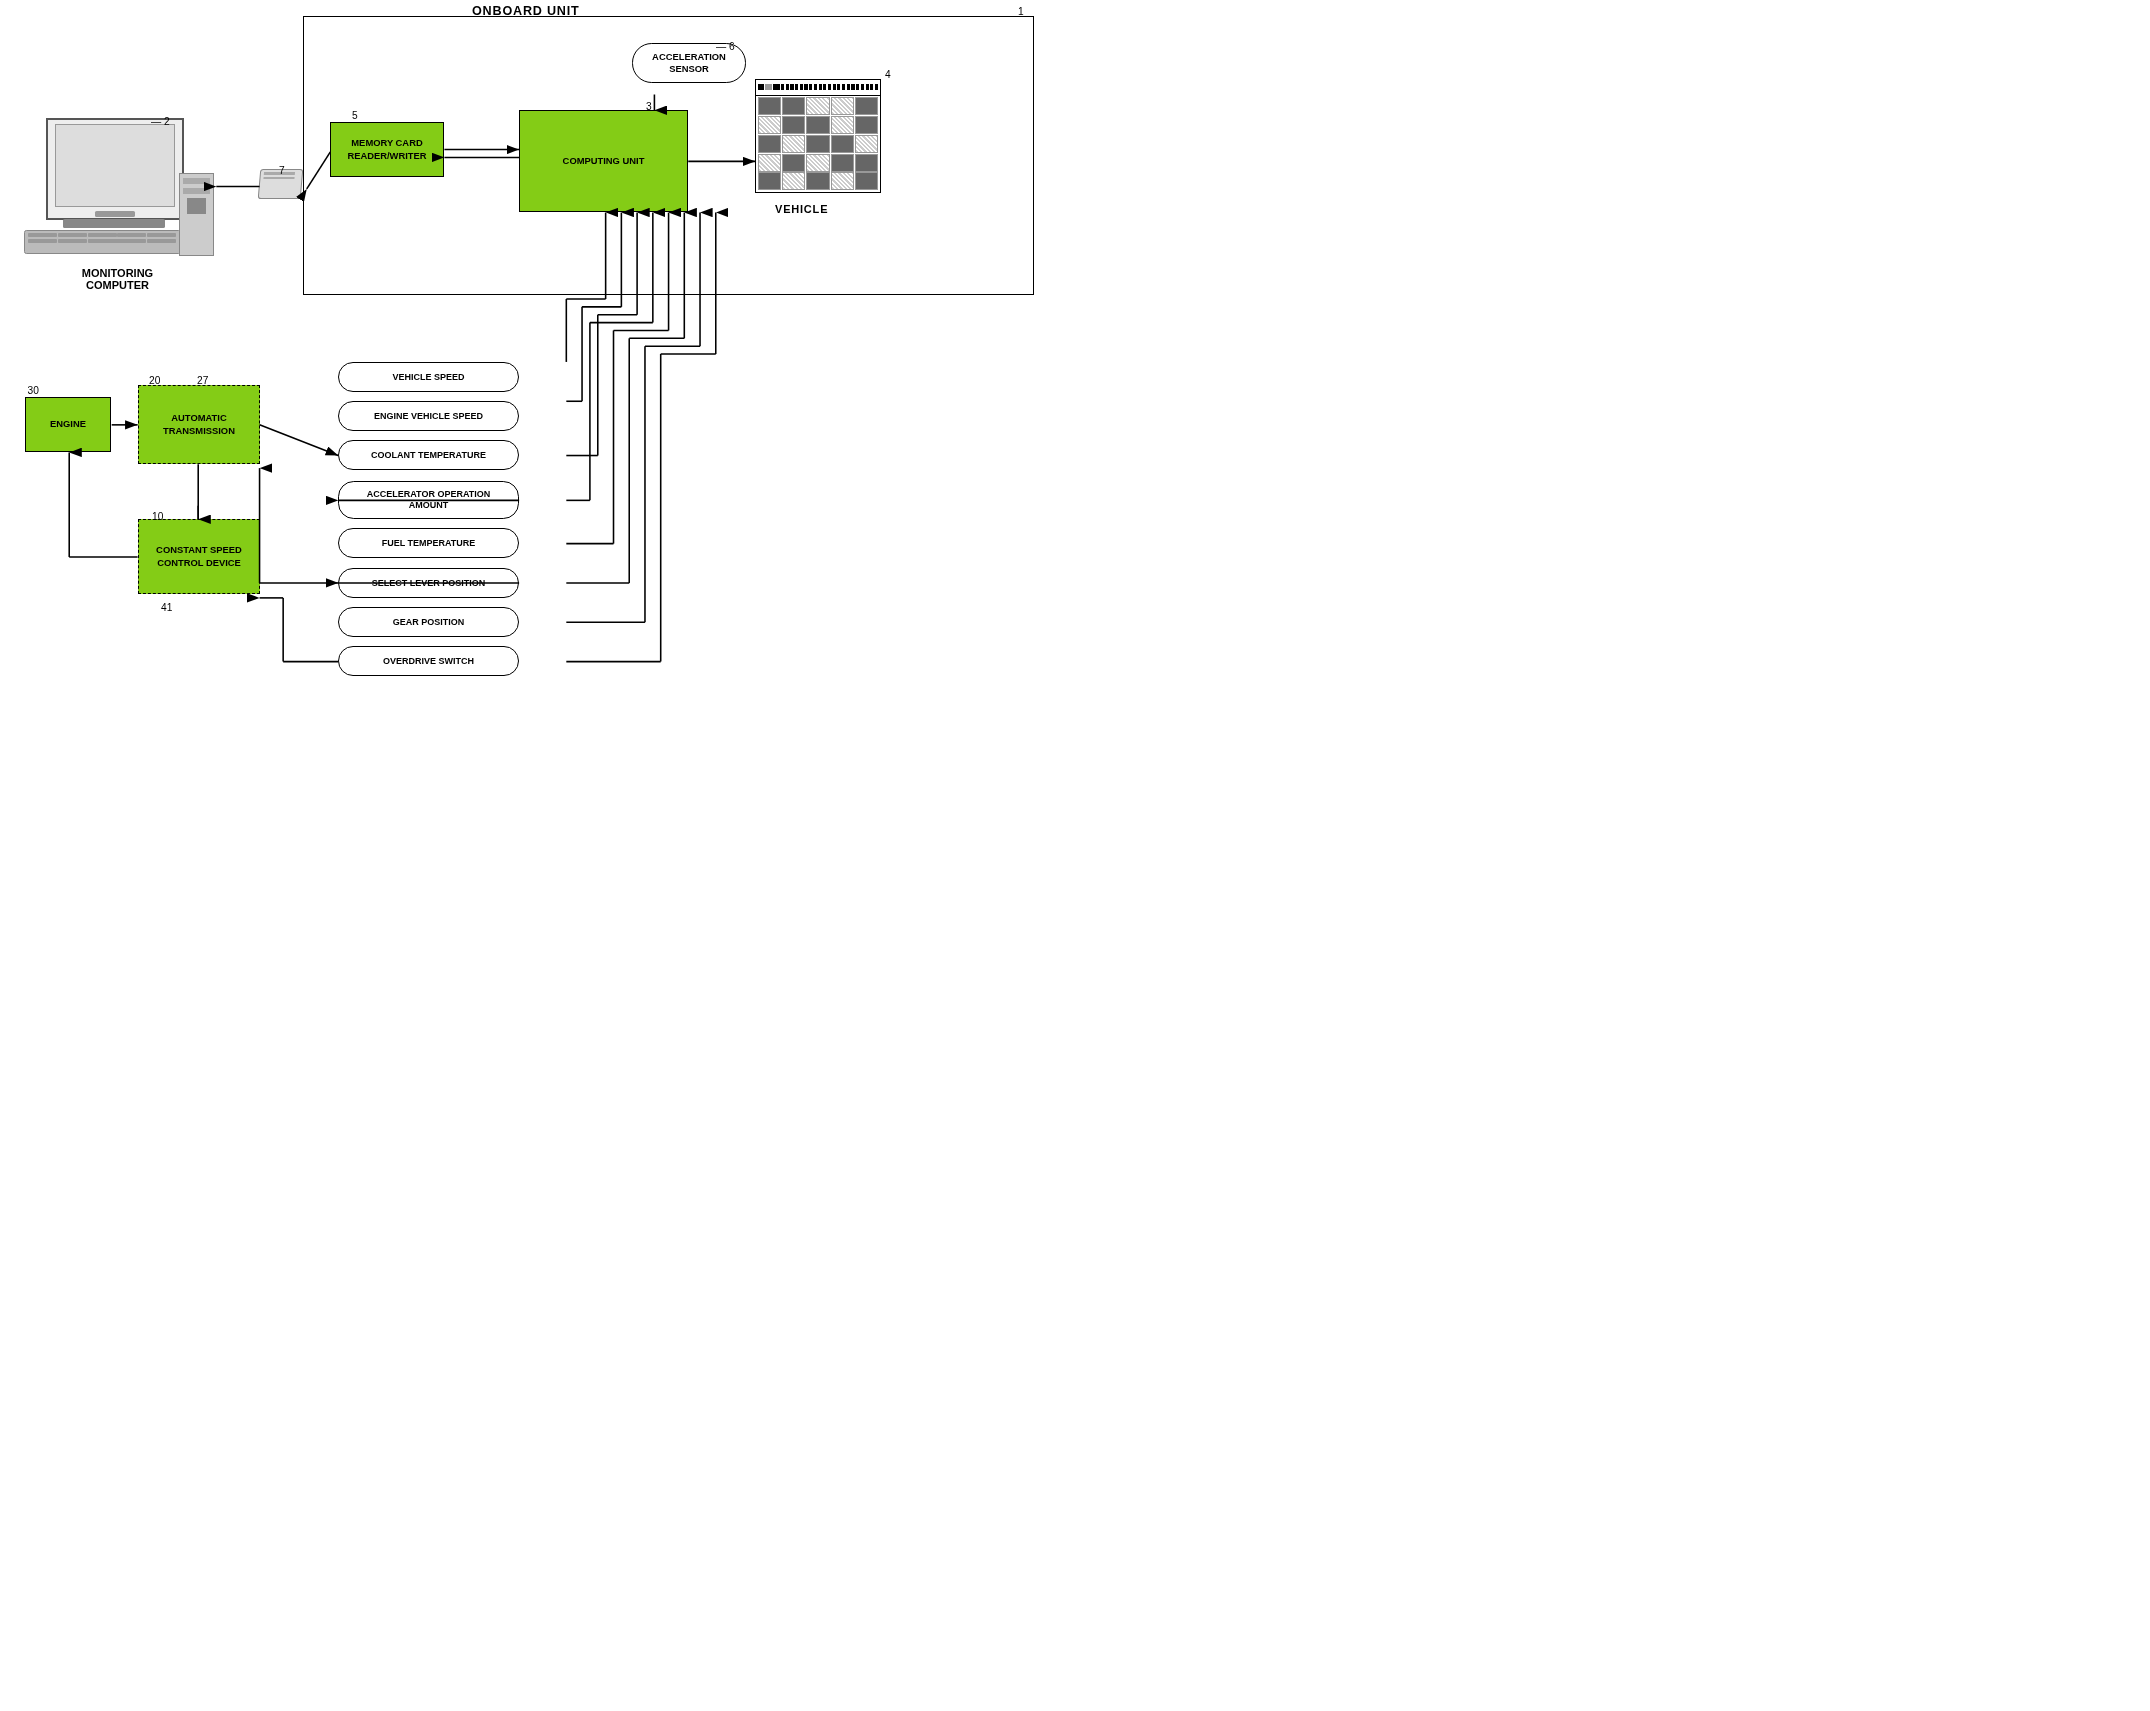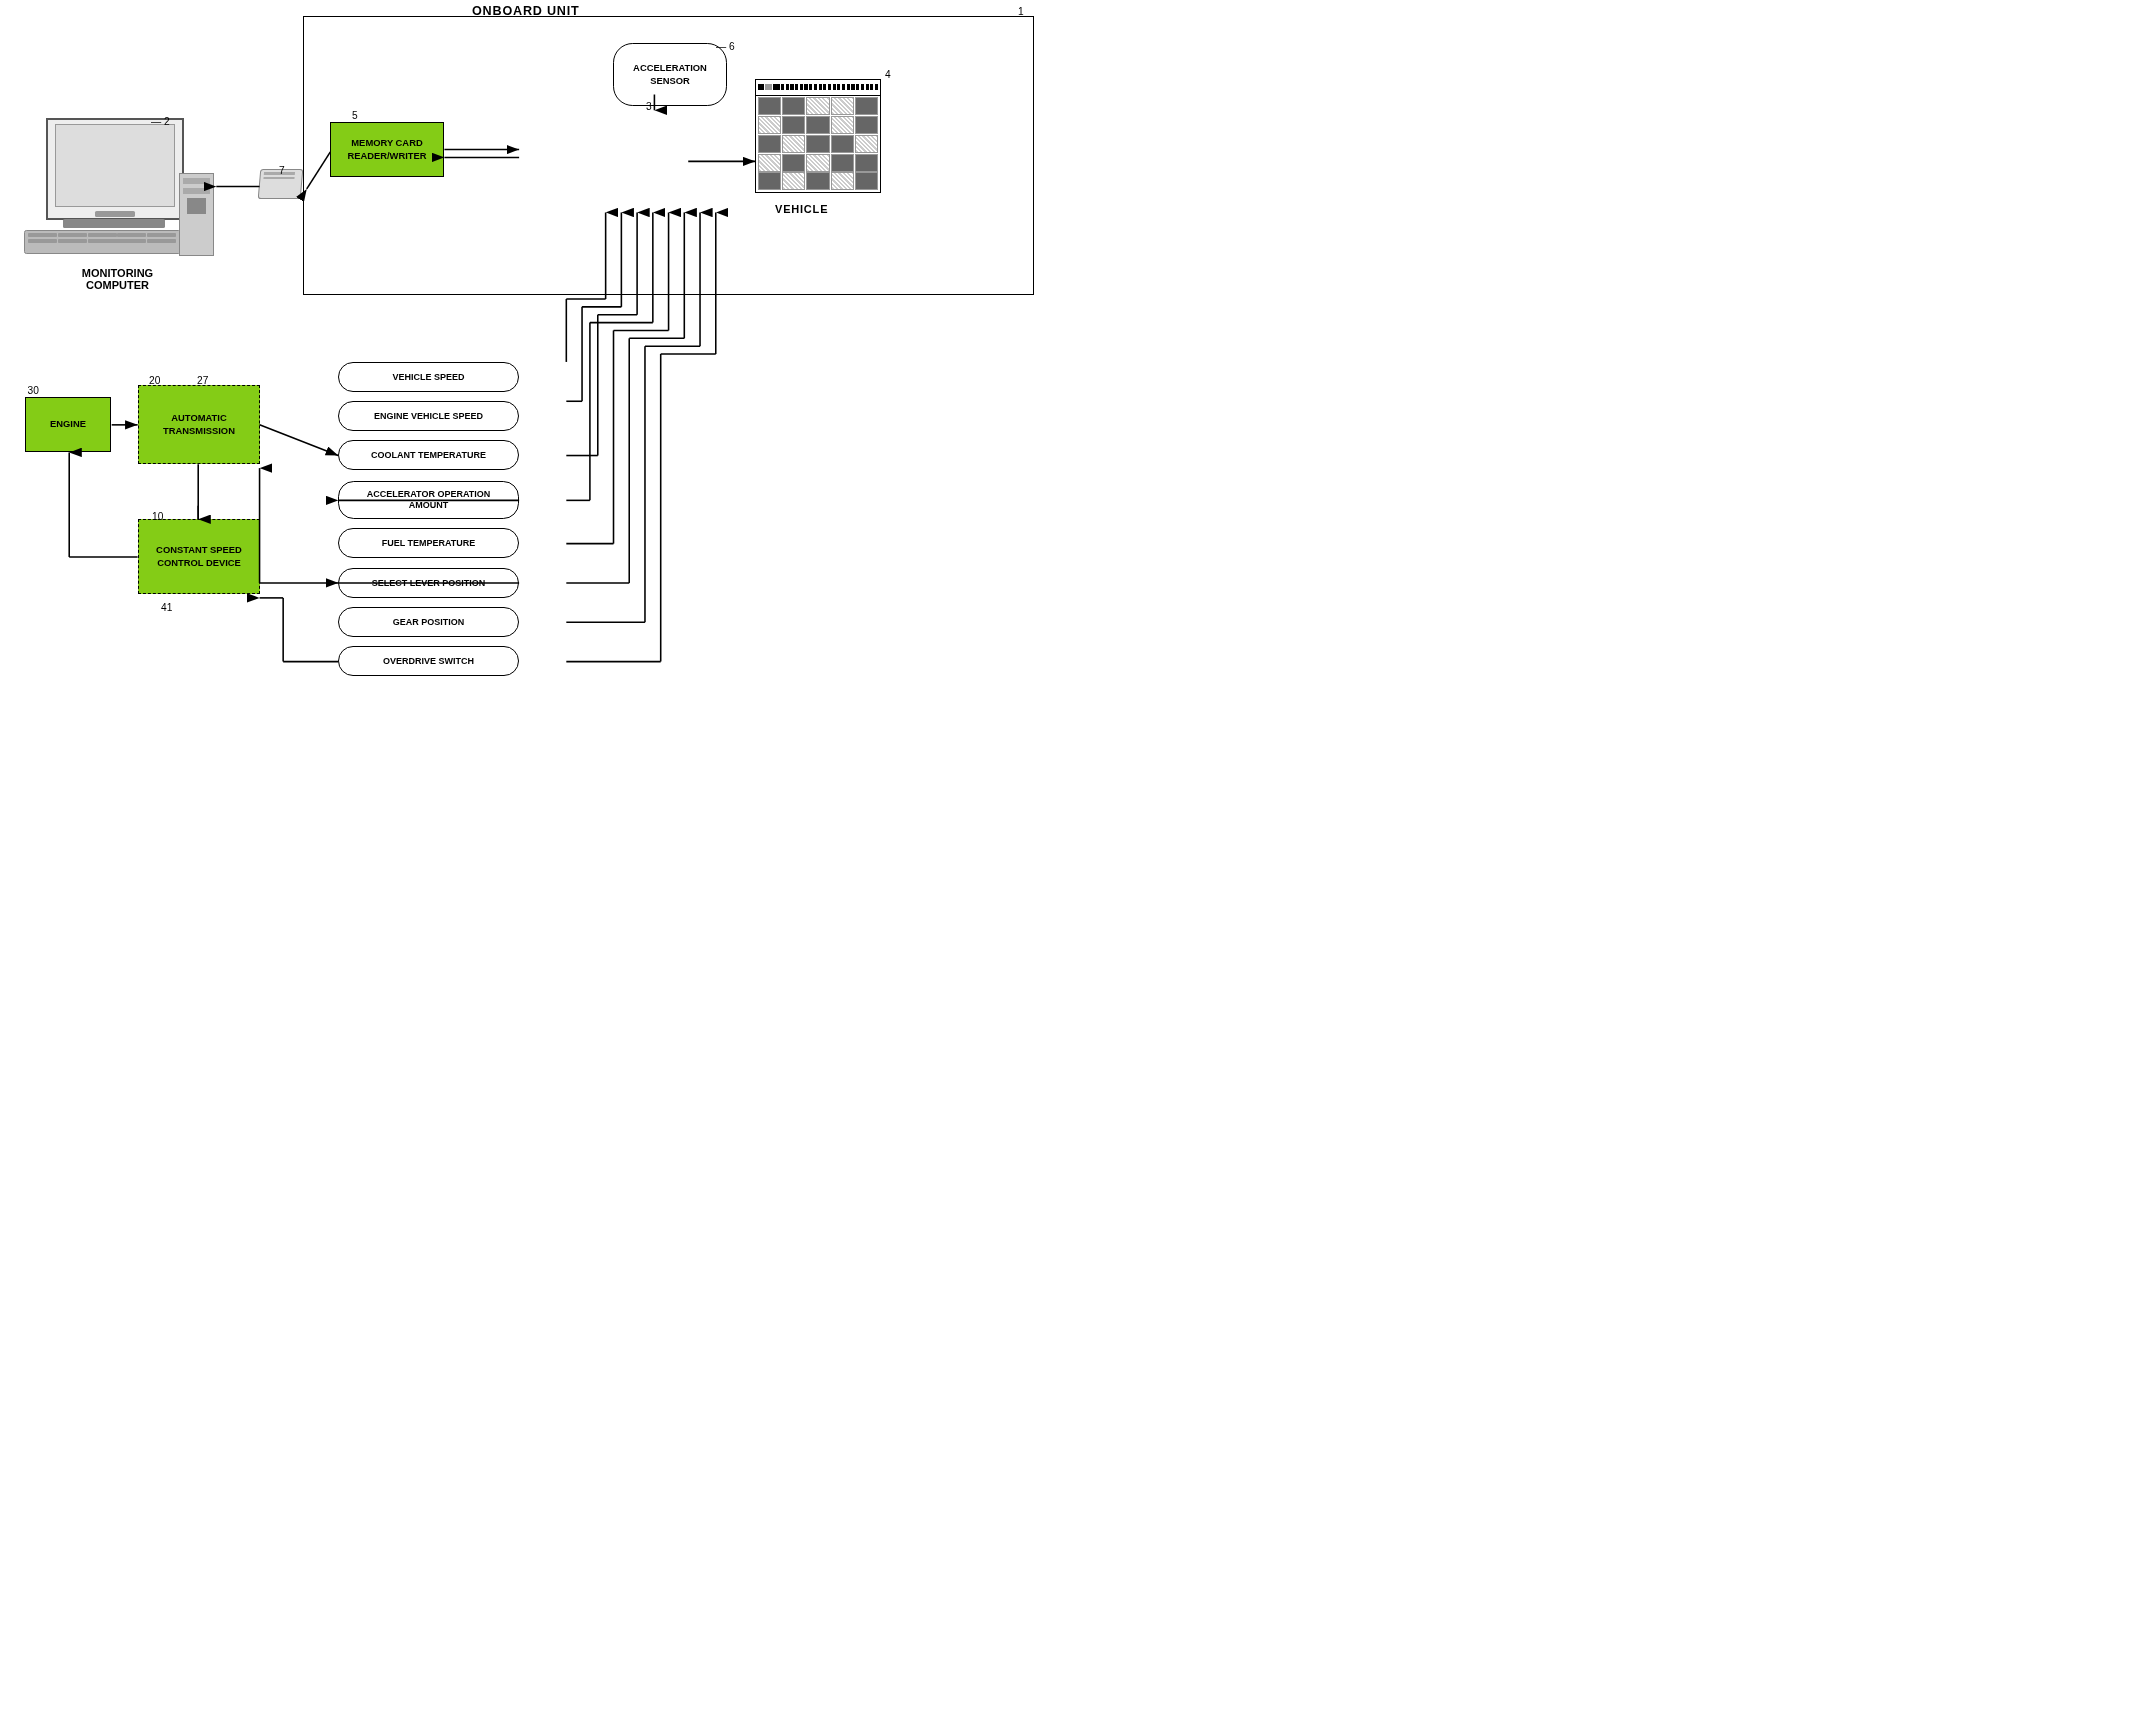--- a/index.html
+++ b/index.html
@@ -140,31 +140,34 @@
   </style>
 </head>
 <body>
 
 <div class="diagram">
 
   <div class="onboard-unit-box"></div>
   <div class="onboard-unit-label">ONBOARD UNIT</div>
   <div class="ref-label" style="top:6.3px; left:1018px;">1</div>
 
-  <div class="accel-sensor" style="top:43px; left:613px; width:114px; height:63px;">
+  <div class="accel-sensor" style="top:43px; left:632px; width:114px; height:40px;">
     <span>ACCELERATION
 SENSOR</span>
   </div>
   <div class="ref-label" style="top:41px; left:716px;">— 6</div>
 
   <div class="block-box" style="top:122px; left:330px; width:114px; height:55px;">
     <span>MEMORY CARD<br>READER/WRITER</span>
   </div>
   <div class="ref-label" style="top:110px; left:352px;">5</div>
 
+  <div class="block-box" style="top:110px; left:519px; width:169px; height:102px;">
+    <span>COMPUTING UNIT</span>
+  </div>
   <div class="ref-label" style="top:101px; left:646px;">3</div>
 
   <div class="display-box" style="top:79px; left:755px; width:126px; height:114px;">
     <div class="display-inner">
       <div class="display-top">
         <div style="width:6.3px;height:6.3px;background:#000;"></div>
         <div style="width:6.3px;height:6.3px;background:#999;"></div>
         <div style="width:6.3px;height:6.3px;background:#000;"></div>
         <div style="flex:1;height:6.3px;background:repeating-linear-gradient(90deg,#000 0px,#000 3.1px,#fff 3.1px,#fff 4.7px);"></div>
       </div>

